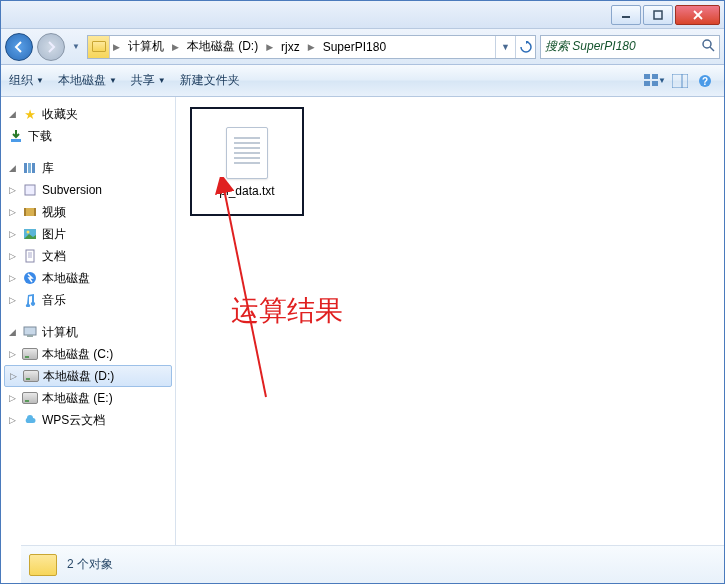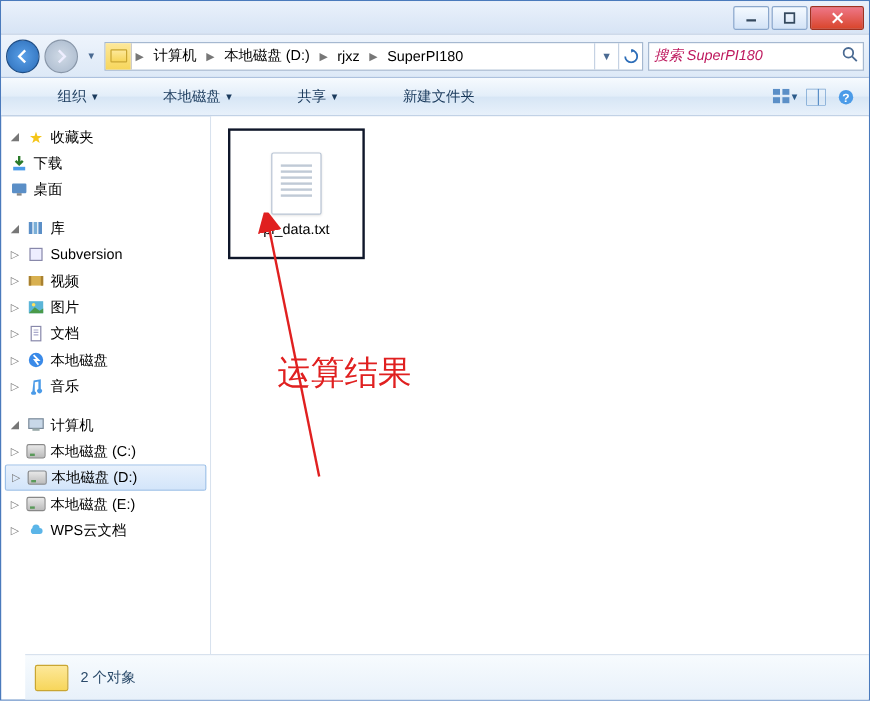--- a/index.html
+++ b/index.html
@@ -16,26 +16,26 @@
     .navbar { height: 36px; background: linear-gradient(#eef4fc, #dde9f7); display: flex; align-items: center; padding: 0 4px; border-bottom: 1px solid #acc1de; gap: 4px; }
     .navbtn { width: 28px; height: 28px; border-radius: 50%; background: radial-gradient(#5aa0e8,#2c6db8); border: 1px solid #1e4d85; display: flex; align-items: center; justify-content: center; color: #fff; font-size: 14px; }
     .navbtn.disabled { background: radial-gradient(#d0dae6,#a8b8cc); border-color: #8896a8; color: #e8eef5; }
     .navdrop { width: 14px; height: 22px; display: flex; align-items: center; justify-content: center; font-size: 8px; color: #4a6a92; }
     .breadcrumb { flex: 1; height: 24px; background: #fff; border: 1px solid #a5b8d0; display: flex; align-items: center; font-size: 12px; }
     .bc-icon { width: 22px; height: 22px; display: flex; align-items: center; justify-content: center; background: linear-gradient(#fde89a,#f7d65b); border-right: 1px solid #ccc; }
     .bc-seg { padding: 0 5px; display: flex; align-items: center; height: 100%; }
     .bc-sep { color: #777; font-size: 9px; padding: 0 3px; }
     .bc-end { margin-left: auto; display: flex; }
     .bc-endbtn { width: 20px; height: 22px; border-left: 1px solid #c5d2e3; display: flex; align-items: center; justify-content: center; font-size: 9px; color: #4a6a92; }
-    .searchbox { width: 180px; height: 24px; background: #fff; border: 1px solid #a5b8d0; display: flex; align-items: center; padding: 0 4px; font-size: 12px; color: #be185d; font-style: italic; }
+    .searchbox { width: 180px; height: 24px; background: #fff; border: 1px solid #a5b8d0; display: flex; align-items: center; padding: 0 4px; font-size: 12px; color: #14532d; font-style: italic; }
     .searchbox .sicon { margin-left: auto; color: #4a6a92; font-style: normal; }
     
     
     .toolbar { height: 32px; background: linear-gradient(#f6fafe,#e3eef9 48%,#d7e6f5 52%,#e8f1fb); border-bottom: 1px solid #b5c8e0; display: flex; align-items: center; padding: 0 8px; gap: 14px; font-size: 12px; color: #1a3a5c; }
-    .titem { display: flex; align-items: center; gap: 3px; margin-left: 39px; }
+    .titem { display: flex; align-items: center; gap: 3px; }
     .titem .drop { font-size: 8px; }
     .toolbar-right { margin-left: auto; display: flex; gap: 3px; align-items: center; }
     .ticon { width: 22px; height: 20px; display: flex; align-items: center; justify-content: center; font-size: 13px; color: #2a5a8a; }
     
     
     .body { flex: 1; display: flex; min-height: 0; }
     .sidebar { width: 175px; border-right: 1px solid #d8e2ee; overflow-y: auto; padding: 6px 0; font-size: 12px; }
     .sb-group { margin-bottom: 10px; }
     .sb-row { display: flex; align-items: center; height: 22px; padding-left: 6px; gap: 3px; }
     .sb-row.sel { background: linear-gradient(#e8f1fc,#d3e5fa); border: 1px solid #9cc0e8; border-radius: 2px; margin: 0 3px; padding-left: 3px; }
@@ -192,29 +192,20 @@
         </div>
         <div class="sb-row sb-indent">
           <span class="sb-icon">
               <svg width="14" height="14">
                 <rect x="2" y="10" width="10" height="3" fill="#4b9be8"></rect>
                 <path d="M7 1 L7 8 M4 5 L7 8 L10 5" stroke="#2a7a2a" stroke-width="2" fill="none"></path>
               </svg>
             </span>
           <span>下载</span>
         </div>
-        <div class="sb-row sb-indent">
-          <span class="sb-icon">
-              <svg width="14" height="14">
-                <rect x="1" y="2" width="12" height="8" fill="#5b8fc7" rx="1"></rect>
-                <rect x="5" y="10" width="4" height="2" fill="#888"></rect>
-              </svg>
-            </span>
-          <span>桌面</span>
-        </div>
       </div>
 
       <div class="sb-group">
         <div class="sb-row">
           <span class="tw">◢</span>
           <span class="sb-icon lib">
               <svg width="14" height="14">
                 <rect x="1" y="2" width="3" height="10" fill="#5b8fc7"></rect>
                 <rect x="5" y="2" width="3" height="10" fill="#7bafd7"></rect>
                 <rect x="9" y="2" width="3" height="10" fill="#5b8fc7"></rect>

